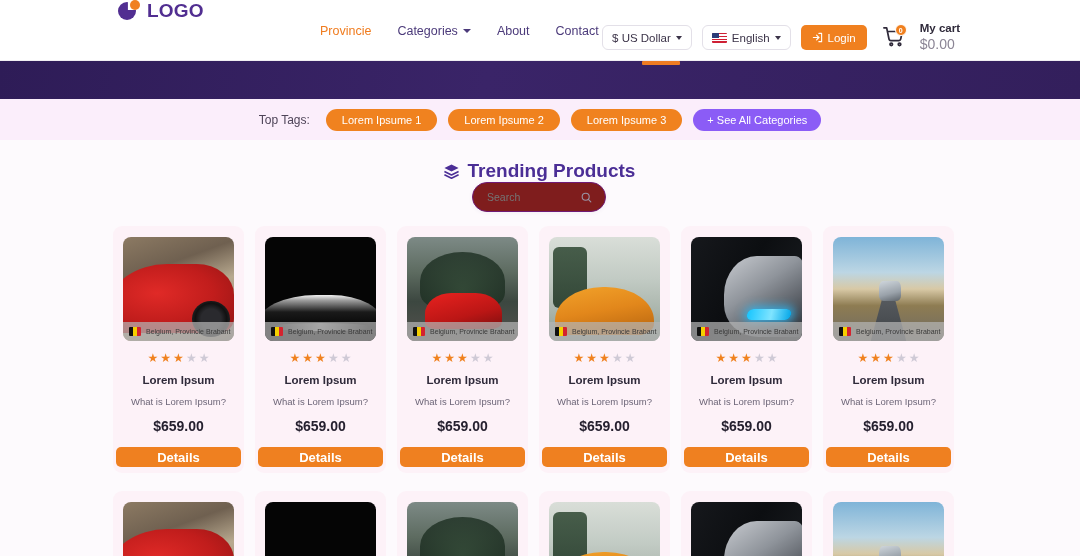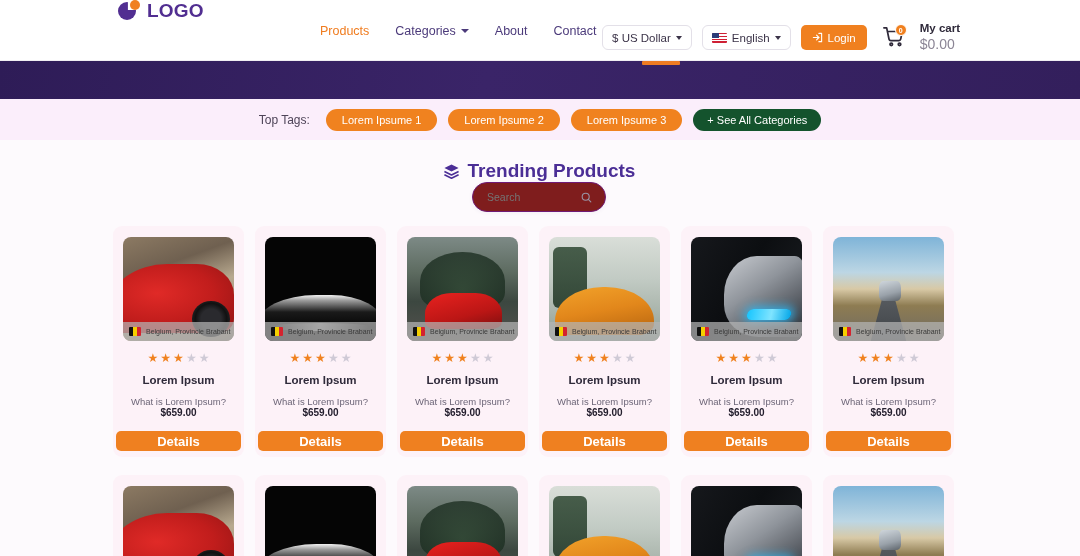--- a/index.html
+++ b/index.html
@@ -115,21 +115,21 @@
     height: 41px; background: #fbeefb;
     display: flex; align-items: center; justify-content: center; gap: 11px;
   }
   .tags-label { font-size: 12px; color: #4e4458; margin-right: 5px; }
   .tag {
     background: #f0821f; color: #fff; font-size: 11px;
     padding: 0 16px; height: 22px; border-radius: 11px;
     display: flex; align-items: center; border: none; cursor: pointer;
     font-family: inherit; white-space: nowrap;
   }
-  .tag.purple { background: #14532d; padding: 0 14px; }
+  .tag.purple { background: #8b5cf6; padding: 0 14px; }
 
   
   .sec-head {
     margin: 20px 120px 0 118px;
     display: flex; align-items: center; justify-content: space-between; flex-direction: column;
   }
   .sec-title {
     font-size: 19px; font-weight: bold; color: #4b2e96;
     display: flex; align-items: center; gap: 8px;
   }
@@ -175,21 +175,21 @@
     background: linear-gradient(to right,#111 0 33.3%,#f5d000 33.3% 66.6%,#d4232e 66.6% 100%);
   }
   .loc span { font-size: 7px; color: #3b3b3b; white-space: nowrap; }
 
   .stars { margin-top: 11px; display: flex; gap: 2px; }
   .star { font-size: 12px; color: #f0821f; line-height: 1; }
   .star.off { color: #cfcad6; }
 
   .p-name { margin-top: 10px; font-size: 11.5px; font-weight: bold; color: #2f2a3a; }
   .p-desc { margin-top: 10px; font-size: 9.5px; color: #6d6678; }
-  .p-price { font-size: 10px; font-weight: bold; color: #25202f; }
+  .p-price { margin-top: 11px; font-size: 14px; font-weight: bold; color: #25202f; }
   .details {
     margin-top: 13px; margin-bottom: 6px;
     width: 125px; height: 20px; border-radius: 5px;
     background: #ef8020; color: #fff; font-size: 13px;
     display: flex; align-items: center; justify-content: center;
     border: none; cursor: pointer; font-family: inherit; font-weight: bold;
   }
 
   
   .ph { position: absolute; inset: 0; }
@@ -245,21 +245,21 @@
   <div class="logo-wrap">
     <span class="logo-mark">
       <span class="pac"></span>
         <span class="dot"></span>
     </span>
     <span class="logo-text">LOGO</span>
   </div>
 
   <nav class="nav">
     <a href="#" class="active">
-      <span>Products</span>
+      <span>Provincie</span>
     </a>
     <a href="#">
       <span>Categories</span>
       <span class="caret"></span>
     </a>
     <a href="#">
       <span>About</span>
     </a>
     <a href="#">
       <span>Contact</span>

